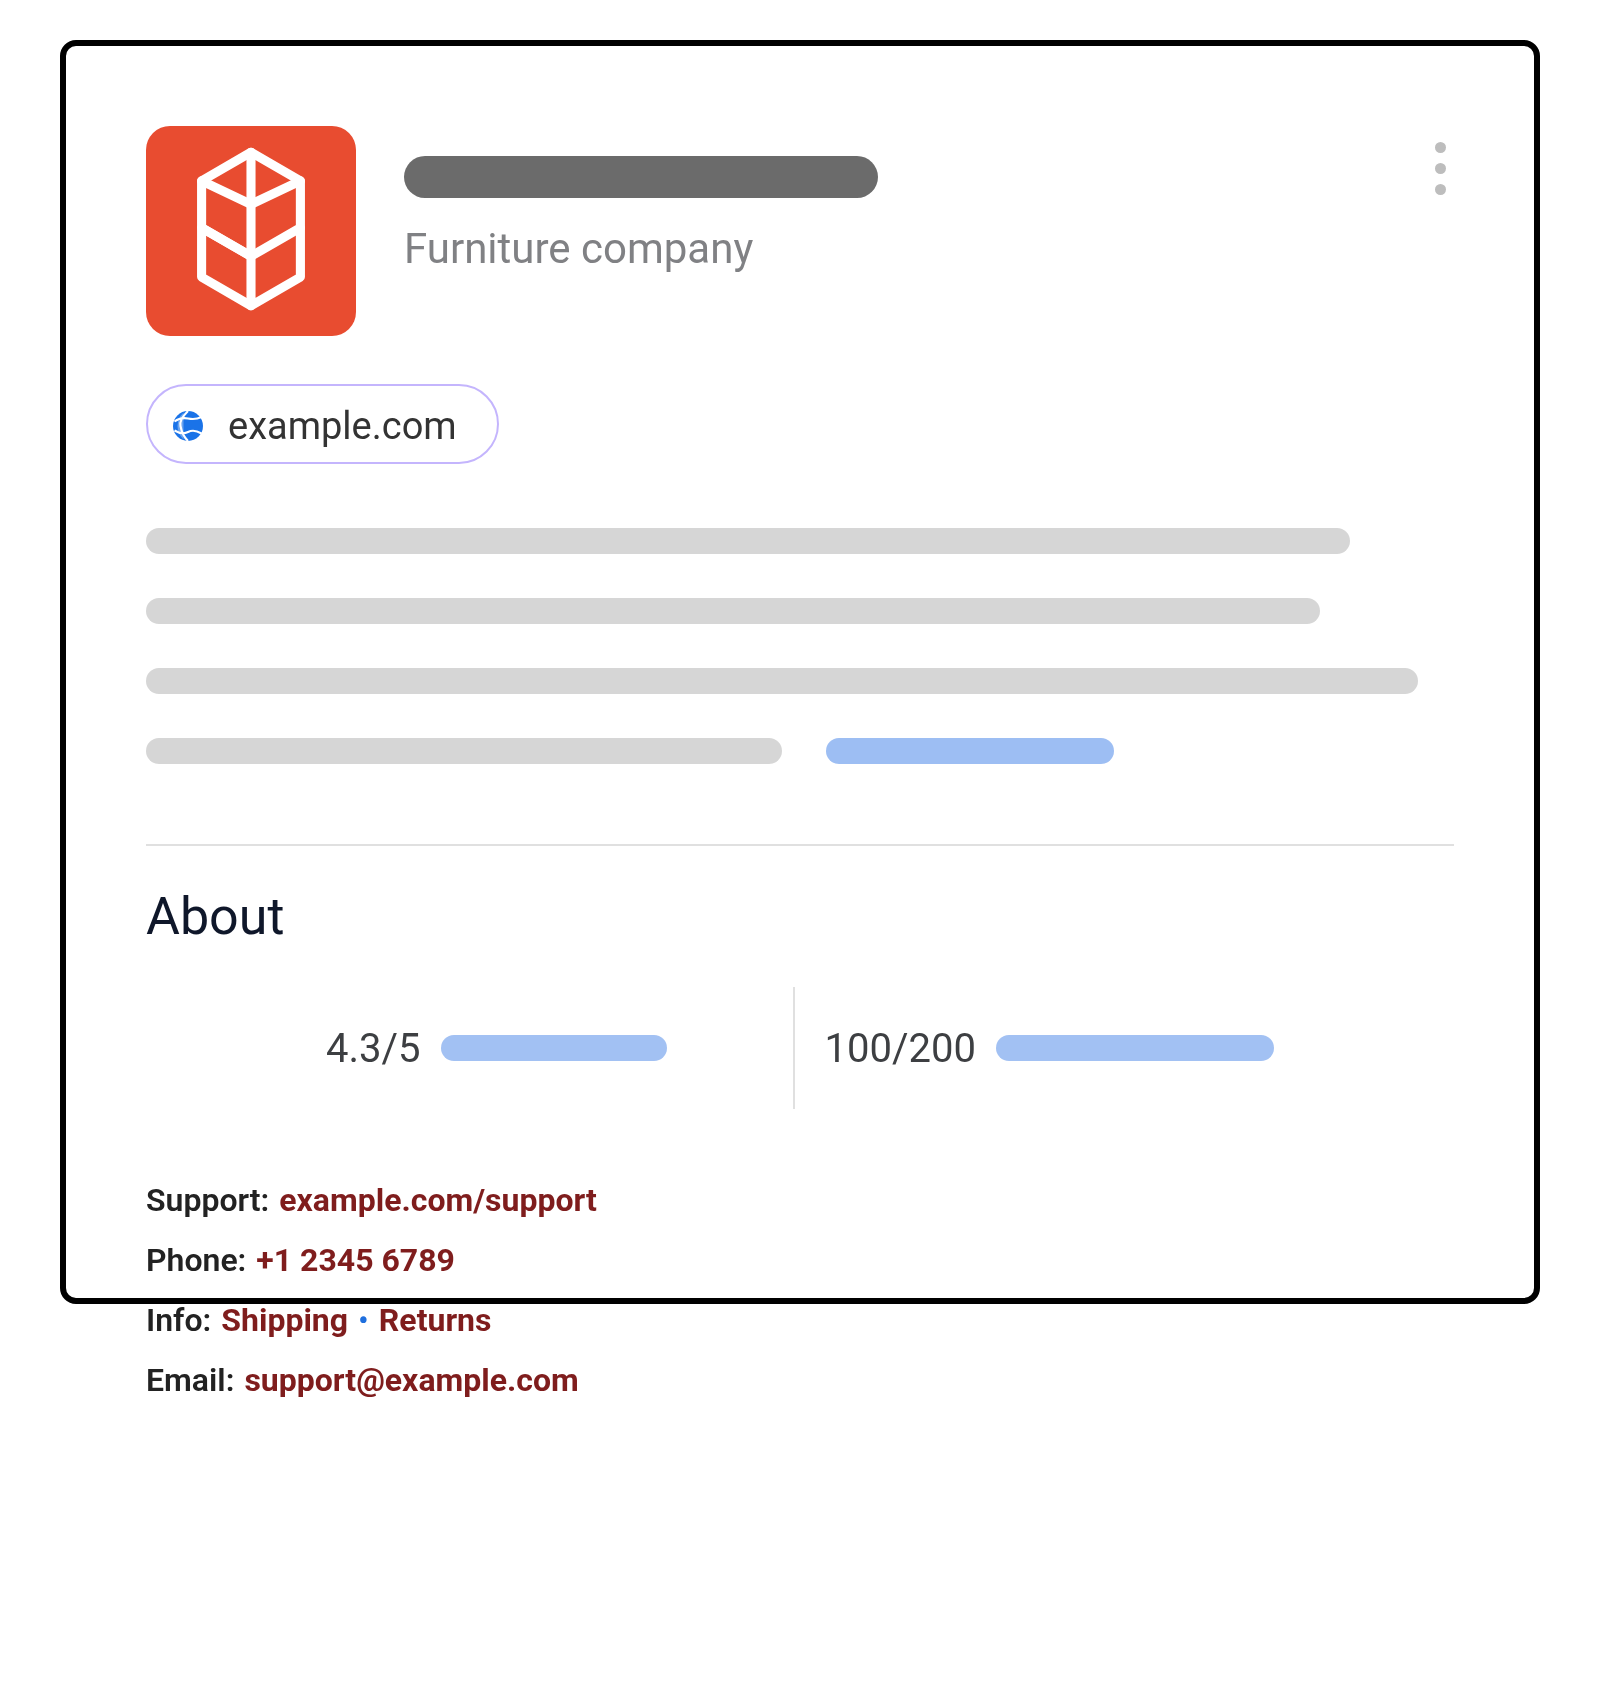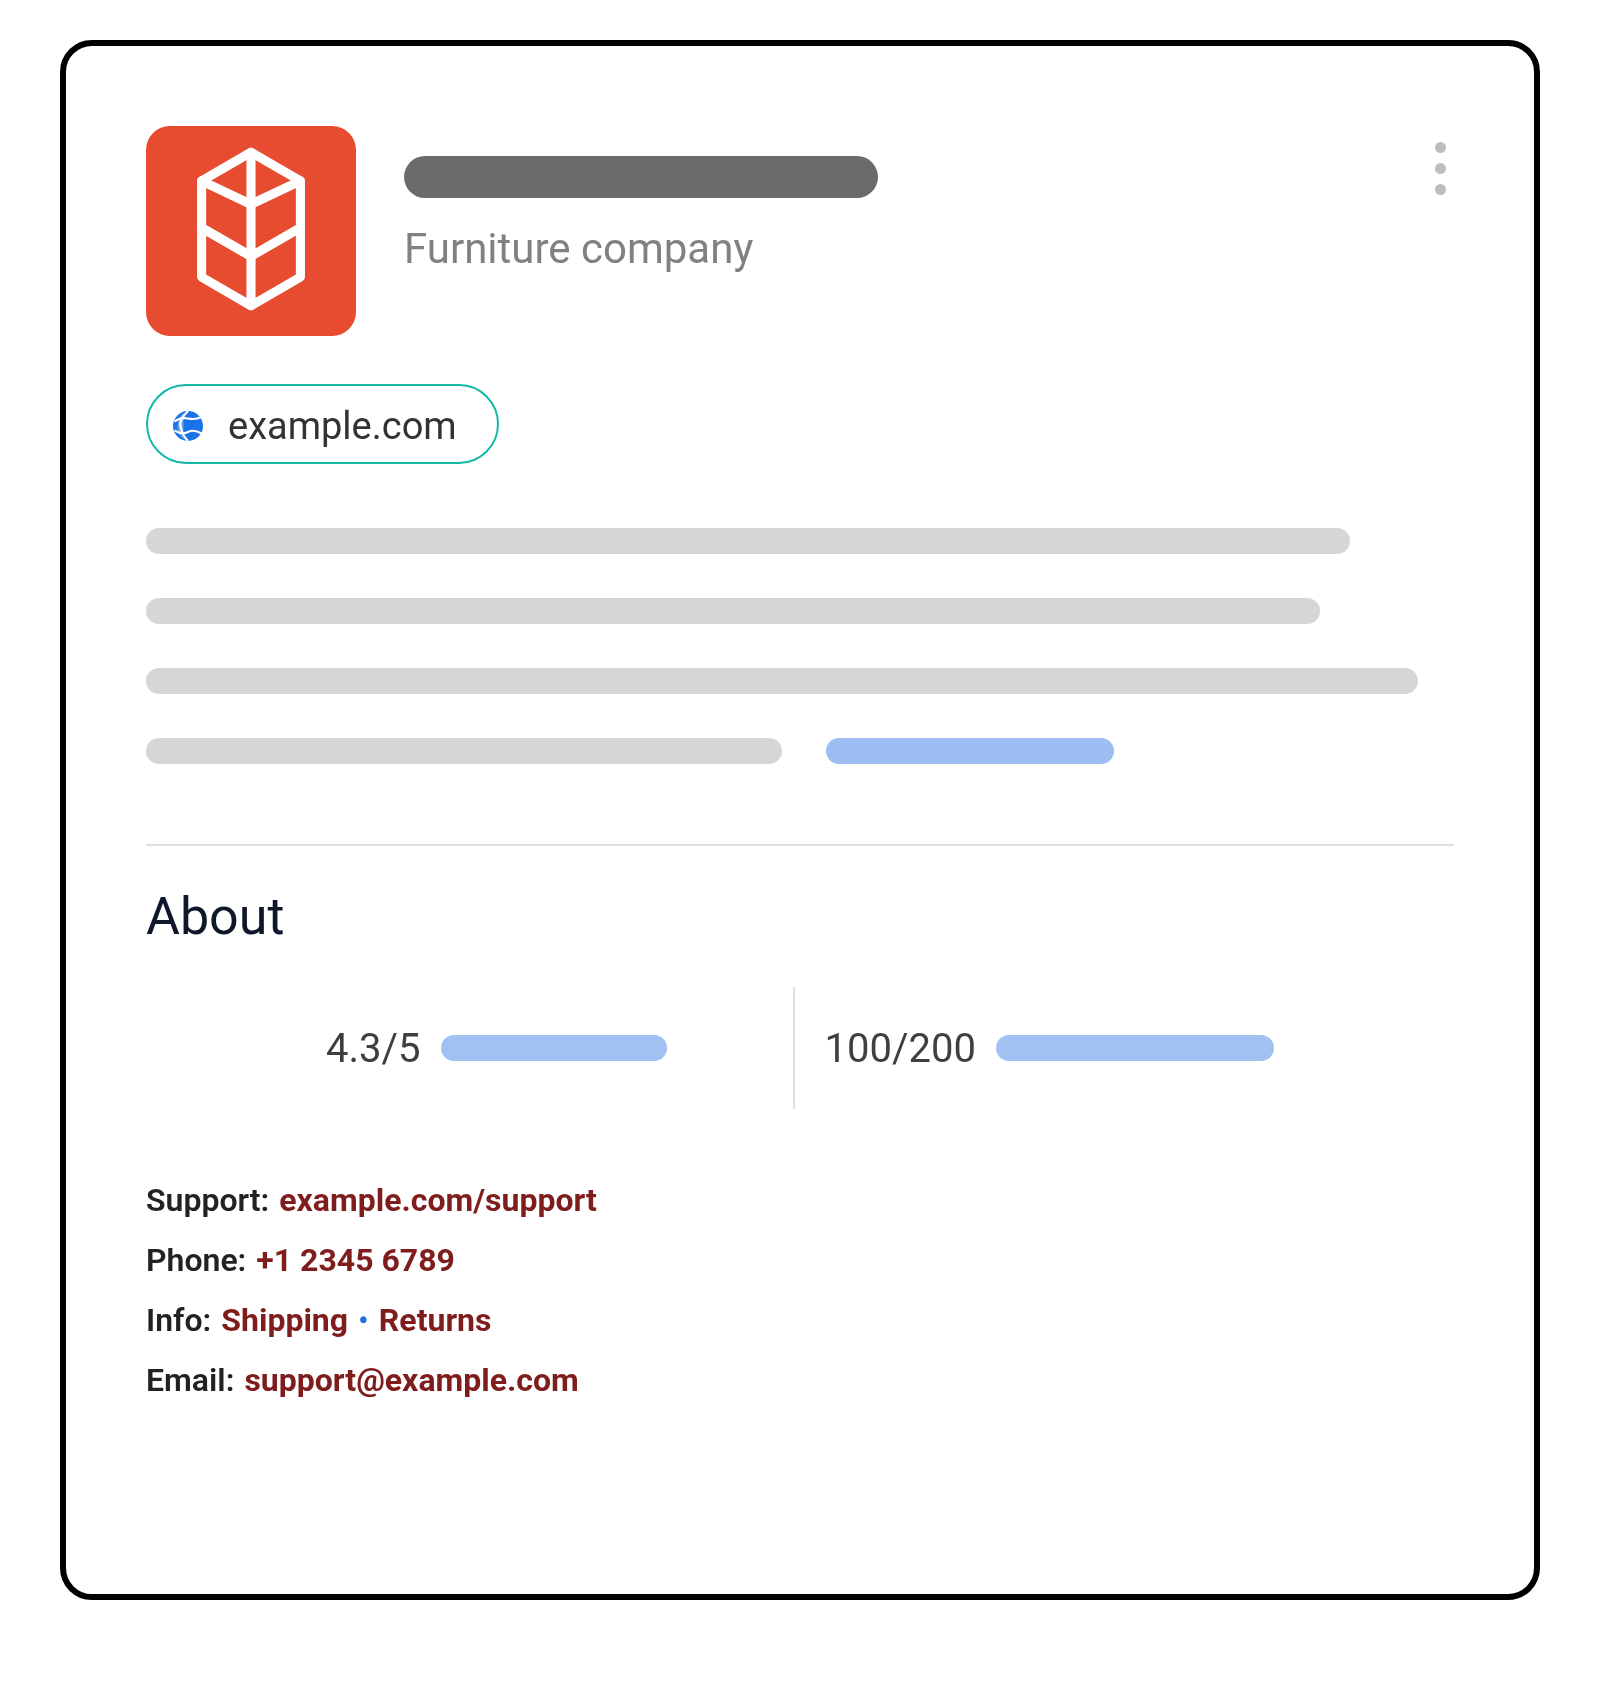--- a/index.html
+++ b/index.html
@@ -9,23 +9,23 @@
     font-family: 'Google Sans', 'Roboto', Arial, sans-serif;
     background: #fff;
     width: 1600px;
     height: 1700px;
   }
   .card {
     position: absolute;
     left: 60px;
     top: 40px;
     width: 1480px;
-    height: 1560px;
+    height: 1264px;
     border: 6px solid #000;
-    border-radius: 32px;
+    border-radius: 16px;
     background: #fff;
     padding: 80px 80px 50px 80px;
   }
   .header-row {
     display: flex;
     align-items: flex-start;
     gap: 48px;
     position: relative;
   }
   .logo-box {
@@ -67,21 +67,21 @@
     width: 11px;
     height: 11px;
     background: #bdbdbd;
     border-radius: 50%;
   }
   .site-chip {
     margin-top: 48px;
     display: inline-flex;
     align-items: center;
     height: 80px;
-    border: 2px solid #14b8a6;
+    border: 2px solid #c4b5fd;
     border-radius: 40px;
     padding: 4px 40px 0 22px;
     gap: 22px;
     cursor: pointer;
   }
   .globe-icon svg { display:block; }
   .site-chip-text { font-size: 38px; color: #333; }
   .skel-block { margin-top: 64px; }
   .skel {
     height: 26px;

